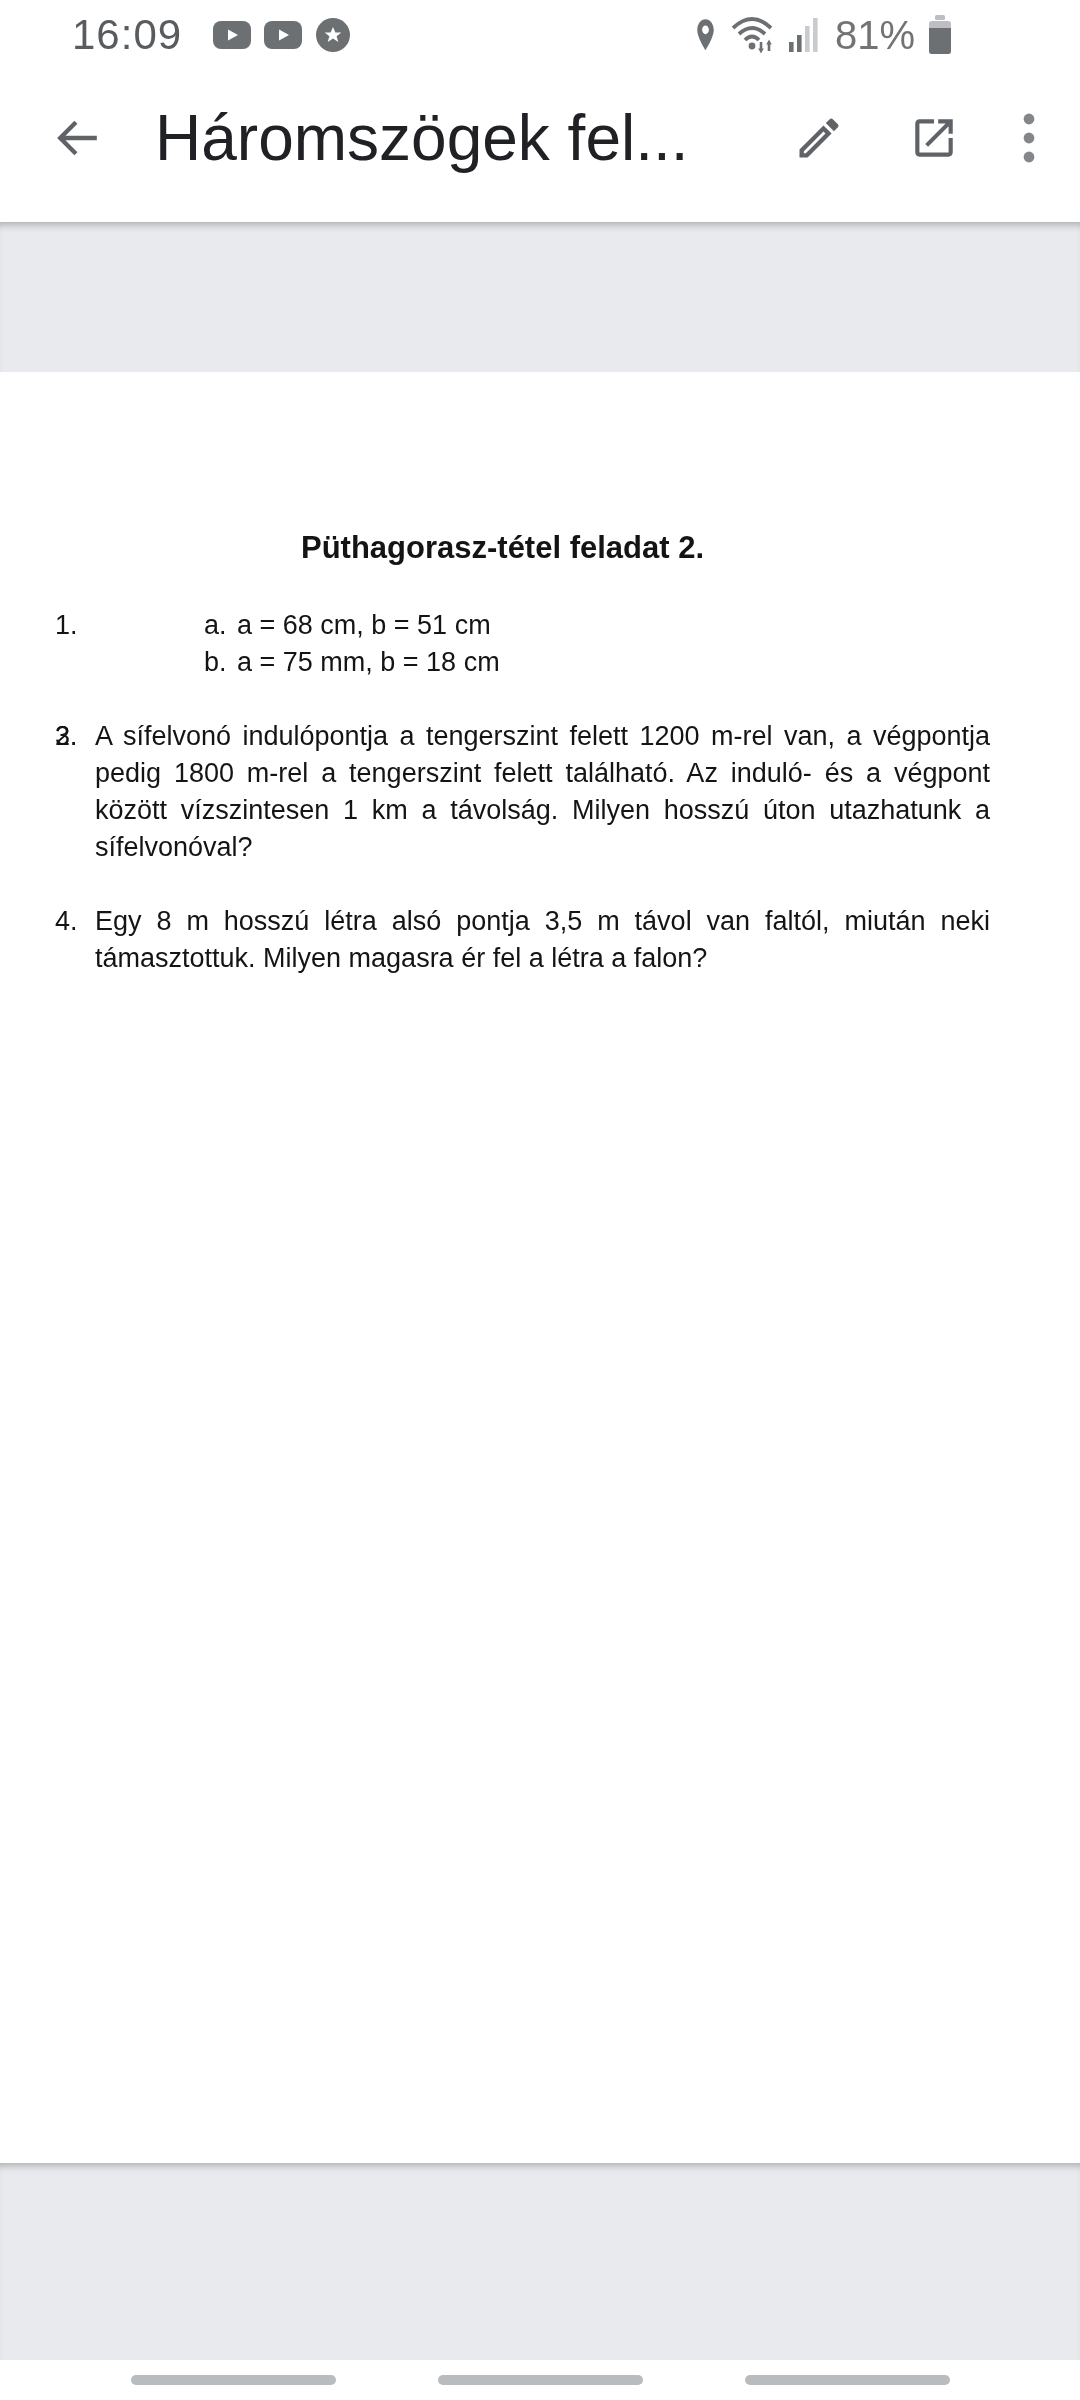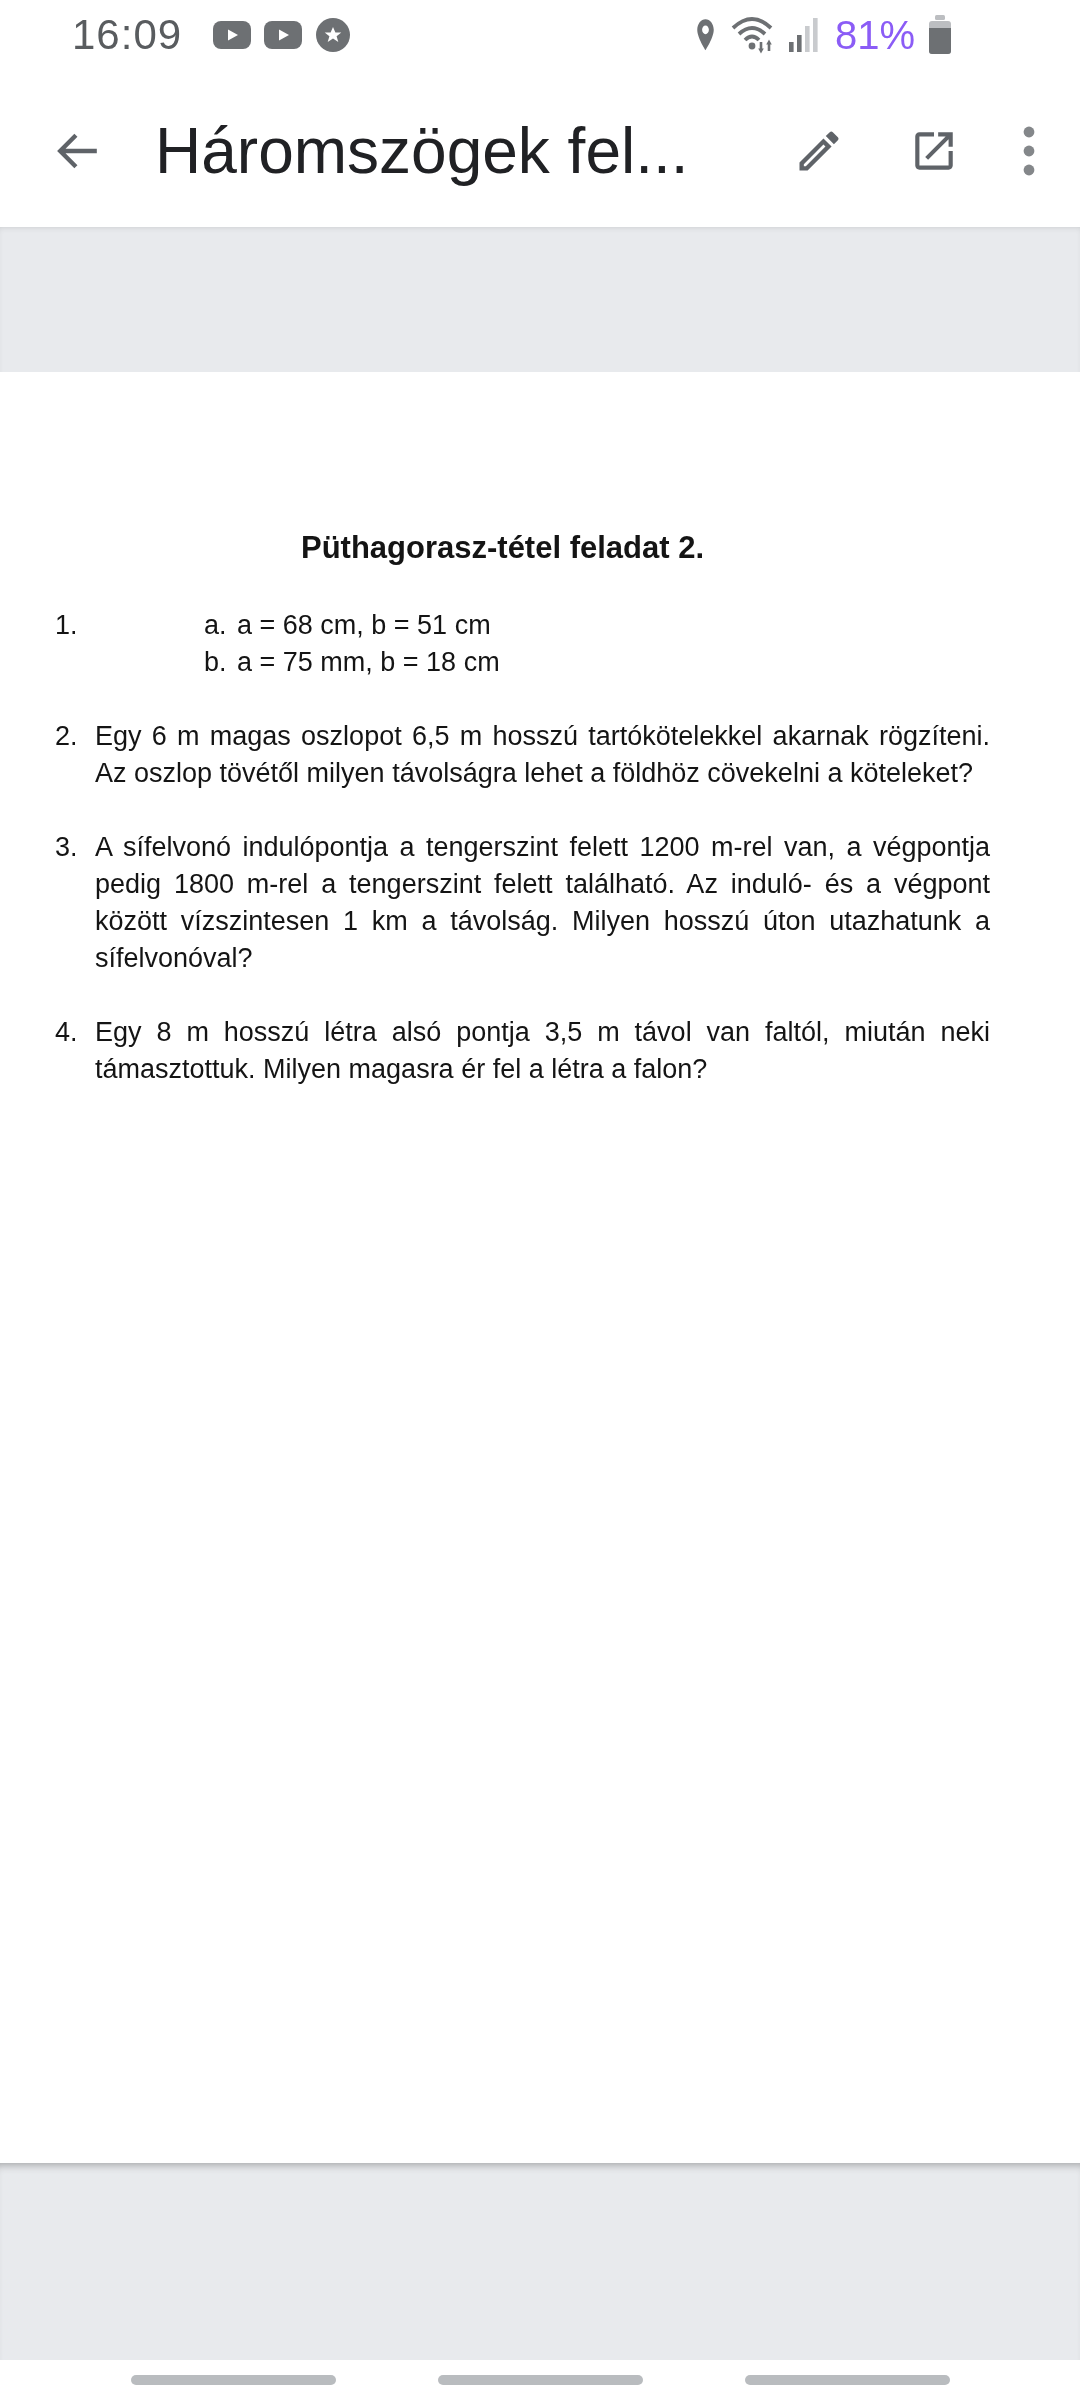--- a/index.html
+++ b/index.html
@@ -12,24 +12,24 @@
   
   .status-bar{
     position:absolute;top:0;left:0;width:1020px;height:70px;background:#fff;
     display:flex;align-items:center;justify-content:space-between;
     padding:0 68px 0 72px;box-sizing:border-box;z-index:5;
   }
   .sb-left,.sb-right{display:flex;align-items:center;}
   .sb-time{font-size:42px;font-weight:300;color:#595c5f;letter-spacing:1px;margin-right:18px;line-height:1;}
   .sb-left svg{margin-left:13px;}
   .sb-right>*{margin-left:13px;}
-  .sb-batt-text{font-size:40px;font-weight:300;color:#8b5cf6;line-height:1;margin-left:16px;}
+  .sb-batt-text{font-size:40px;font-weight:300;color:#737373;line-height:1;margin-left:16px;}
   
   .app-bar{
-    position:absolute;top:75px;left:0;width:1080px;height:152px;background:#fff;
+    position:absolute;top:62px;left:0;width:1080px;height:152px;background:#fff;
     display:flex;align-items:center;box-sizing:border-box;
     padding:0 45px 0 55px;z-index:4;
   }
   .icon-btn{border:none;background:none;padding:0;margin:0;display:flex;align-items:center;justify-content:center;cursor:pointer;}
   .app-title{
     flex:1;margin-left:54px;font-size:64px;color:#202124;line-height:1.1;
     white-space:nowrap;overflow:hidden;
   }
   .ab-edit{margin-right:64px;}
   .ab-open{margin-right:64px;}
@@ -152,21 +152,20 @@
     <div class="problem">
       <span class="p-num">1.</span>
       <div class="sublist">
         <div class="sub-item"><span class="sub-marker">a.</span><span>a = 68 cm, b = 51 cm</span></div>
         <div class="sub-item"><span class="sub-marker">b.</span><span>a = 75 mm, b = 18 cm</span></div>
       </div>
     </div>
 
     <div class="problem">
       <span class="p-num">2.</span>
-      <div class="p-text">Egy 6 m magas oszlopot 6,5 m hosszú tartókötelekkel akarnak rögzíteni. Az oszlop tövétől milyen távolságra lehet a földhöz cövekelni a köteleket?</div>
     </div>
 
     <div class="problem">
       <span class="p-num">3.</span>
       <div class="p-text">A sífelvonó indulópontja a tengerszint felett 1200 m-rel van, a végpontja pedig 1800 m-rel a tengerszint felett található. Az induló- és a végpont között vízszintesen 1 km a távolság. Milyen hosszú úton utazhatunk a sífelvonóval?</div>
     </div>
 
     <div class="problem">
       <span class="p-num">4.</span>
       <div class="p-text">Egy 8 m hosszú létra alsó pontja 3,5 m távol van faltól, miután neki támasztottuk. Milyen magasra ér fel a létra a falon?</div>

